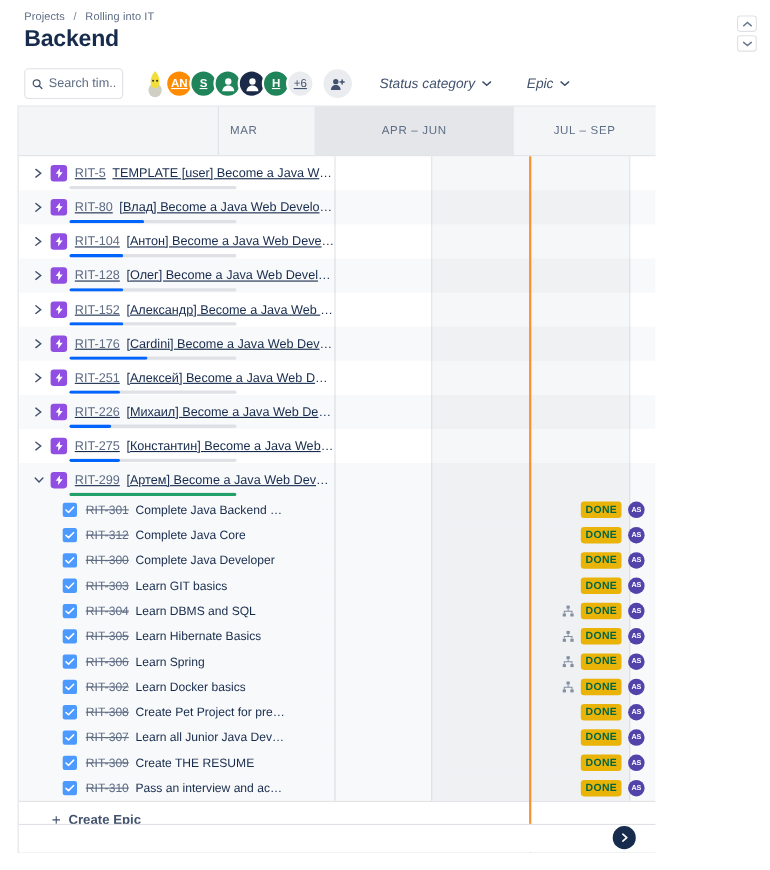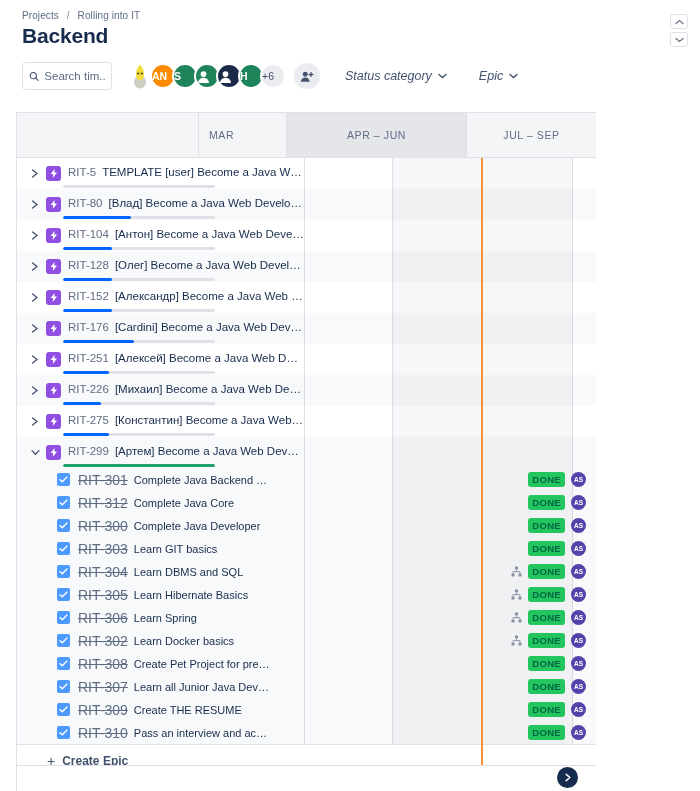--- a/index.html
+++ b/index.html
@@ -38,23 +38,23 @@
   }
   .search-box {
     width: 90px; height: 28px; border: 1px solid #DFE1E6; border-radius: 4px;
     background: #fff; display: flex; align-items: center; padding: 0 6px; gap: 5px;
   }
   .search-box .ph { font-size: 11.5px; color: #5E6C84; white-space: nowrap; overflow: hidden; }
 
   .avatars { display: flex; align-items: center; margin-left: 16px; }
   .av {
     width: 26px; height: 26px; border-radius: 50%;
-    display: flex; align-items: center; justify-content: flex-start;
+    display: flex; align-items: center; justify-content: center;
     font-size: 10.5px; font-weight: bold; color: #fff;
-    margin-left: -4px; border: 2px solid #fff; position: relative;
+    margin-left: -4px; border: 2px solid #fff; position: relative; text-decoration: underline;
   }
   .av:first-child { margin-left: 0; }
   .av-more {
     background: #EBECF0; color: #42526E; font-size: 10.5px;
     font-weight: normal;
   }
   .av-char { background: transparent; border: none; overflow: visible; }
   .av-add {
     width: 26px; height: 26px; border-radius: 50%; background: #EBECF0;
     display: flex; align-items: center; justify-content: center; margin-left: 8px;
@@ -63,21 +63,21 @@
 
   .filter-btn {
     display: flex; align-items: center; gap: 6px;
     margin-left: 18px; font-size: 12.5px; color: #42526E;
     padding: 5px 7px; border-radius: 3px; font-style: italic;
   }
   .filter-btn .chev { font-size: 9px; color: #42526E; }
 
   
   .tl {
-    position: absolute; left: 16px; top: 112px;
+    position: absolute; left: 16px; top: 96px;
     width: 580px; height: 679px;
     border: 1px solid #DFE1E6; border-right: none;
     background: #fff;
   }
   .tl-head { display: flex; height: 45px; border-bottom: 1px solid #DFE1E6; }
   .tl-head .spacer {
     width: 287px; background: #F4F5F7; border-right: 1px solid #DFE1E6;
   }
   .tl-head .mon {
     flex: 0 0 auto; background: #F4F5F7; border-right: 1px solid #DFE1E6;
@@ -110,22 +110,23 @@
   }
 
   .rows { position: relative; z-index: 3; }
   .row {
     height: 31px; display: flex; align-items: center;
     position: relative; padding-left: 10px;
   }
   .row.alt { background: rgba(9,30,66,.028); }
   .row.child { height: 23px; padding-left: 40px; }
   .row-left {
-    width: 277px; display: flex; position: relative;
+    width: 277px; display: flex; align-items: center; position: relative;
     flex: 0 0 auto;
+    text-decoration: underline;
   }
 
   .twisty {
     width: 16px; height: 16px; display: flex; align-items: center;
     justify-content: center; color: #42526E; flex: 0 0 auto;
   }
   .epic-icon {
     width: 15px; height: 15px; border-radius: 3px; background: #904EE2;
     display: flex; align-items: center; justify-content: center;
     margin: 0 7px 0 3px; flex: 0 0 auto;
@@ -144,35 +145,35 @@
   }
   .prog span { display: block; height: 100%; background: #0065FF; border-radius: 2px; }
   .prog.green span { background: #22A06B; }
 
   
   .chk {
     width: 13px; height: 13px; border-radius: 2px; background: #4C9AFF;
     display: flex; align-items: center; justify-content: center; flex: 0 0 auto;
   }
   .c-key {
-    font-size: 14px; color: #5E6C84; margin-left: 8px;
+    font-size: 11px; color: #5E6C84; margin-left: 8px;
     text-decoration: line-through; white-space: nowrap; flex: 0 0 auto;
   }
   .c-summ {
     font-size: 11px; color: #172B4D; margin-left: 6px;
     white-space: nowrap; overflow: hidden; text-overflow: ellipsis;
     max-width: 138px;
   }
   .c-right {
     margin-left: auto; display: flex; align-items: center; gap: 6px;
     padding-right: 10px; flex: 0 0 auto;
   }
   .dep-icon { width: 11px; height: 11px; opacity: .75; }
   .badge {
-    background: #22c55e; color: #006644; font-size: 9.5px; font-weight: bold;
+    background: #eab308; color: #006644; font-size: 9.5px; font-weight: bold;
     letter-spacing: .3px; padding: 2px 4px; border-radius: 3px;
   }
   .c-av {
     width: 15px; height: 15px; border-radius: 50%; background: #5243AA;
     color: #fff; font-size: 6.5px; font-weight: bold;
     display: flex; align-items: center; justify-content: center;
   }
 
   .create-epic {
     height: 32px; display: flex; align-items: center; gap: 7px;

